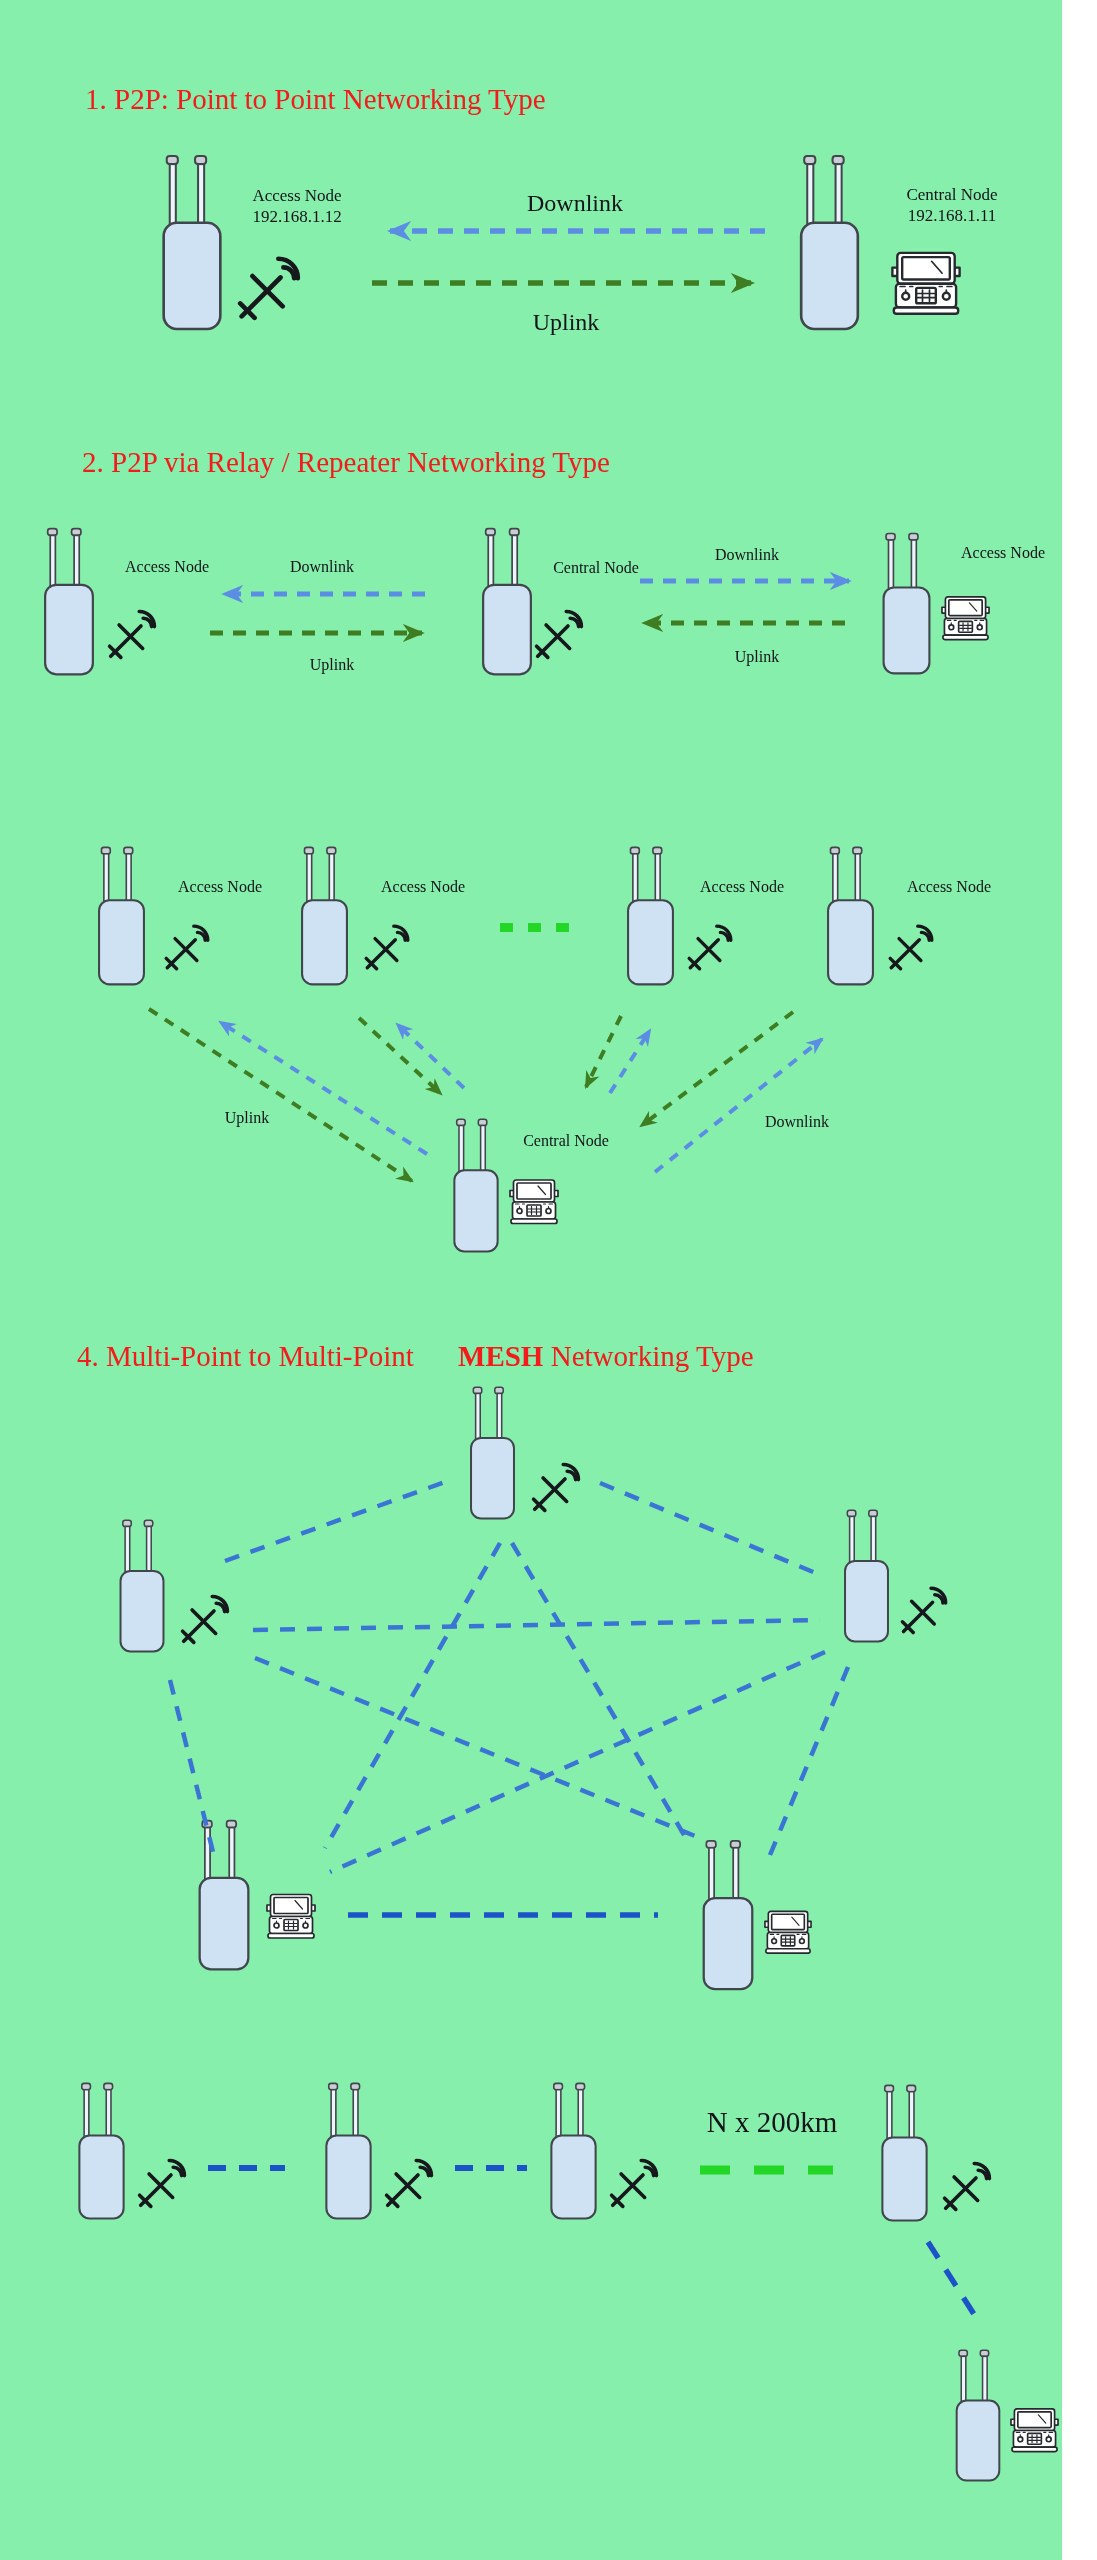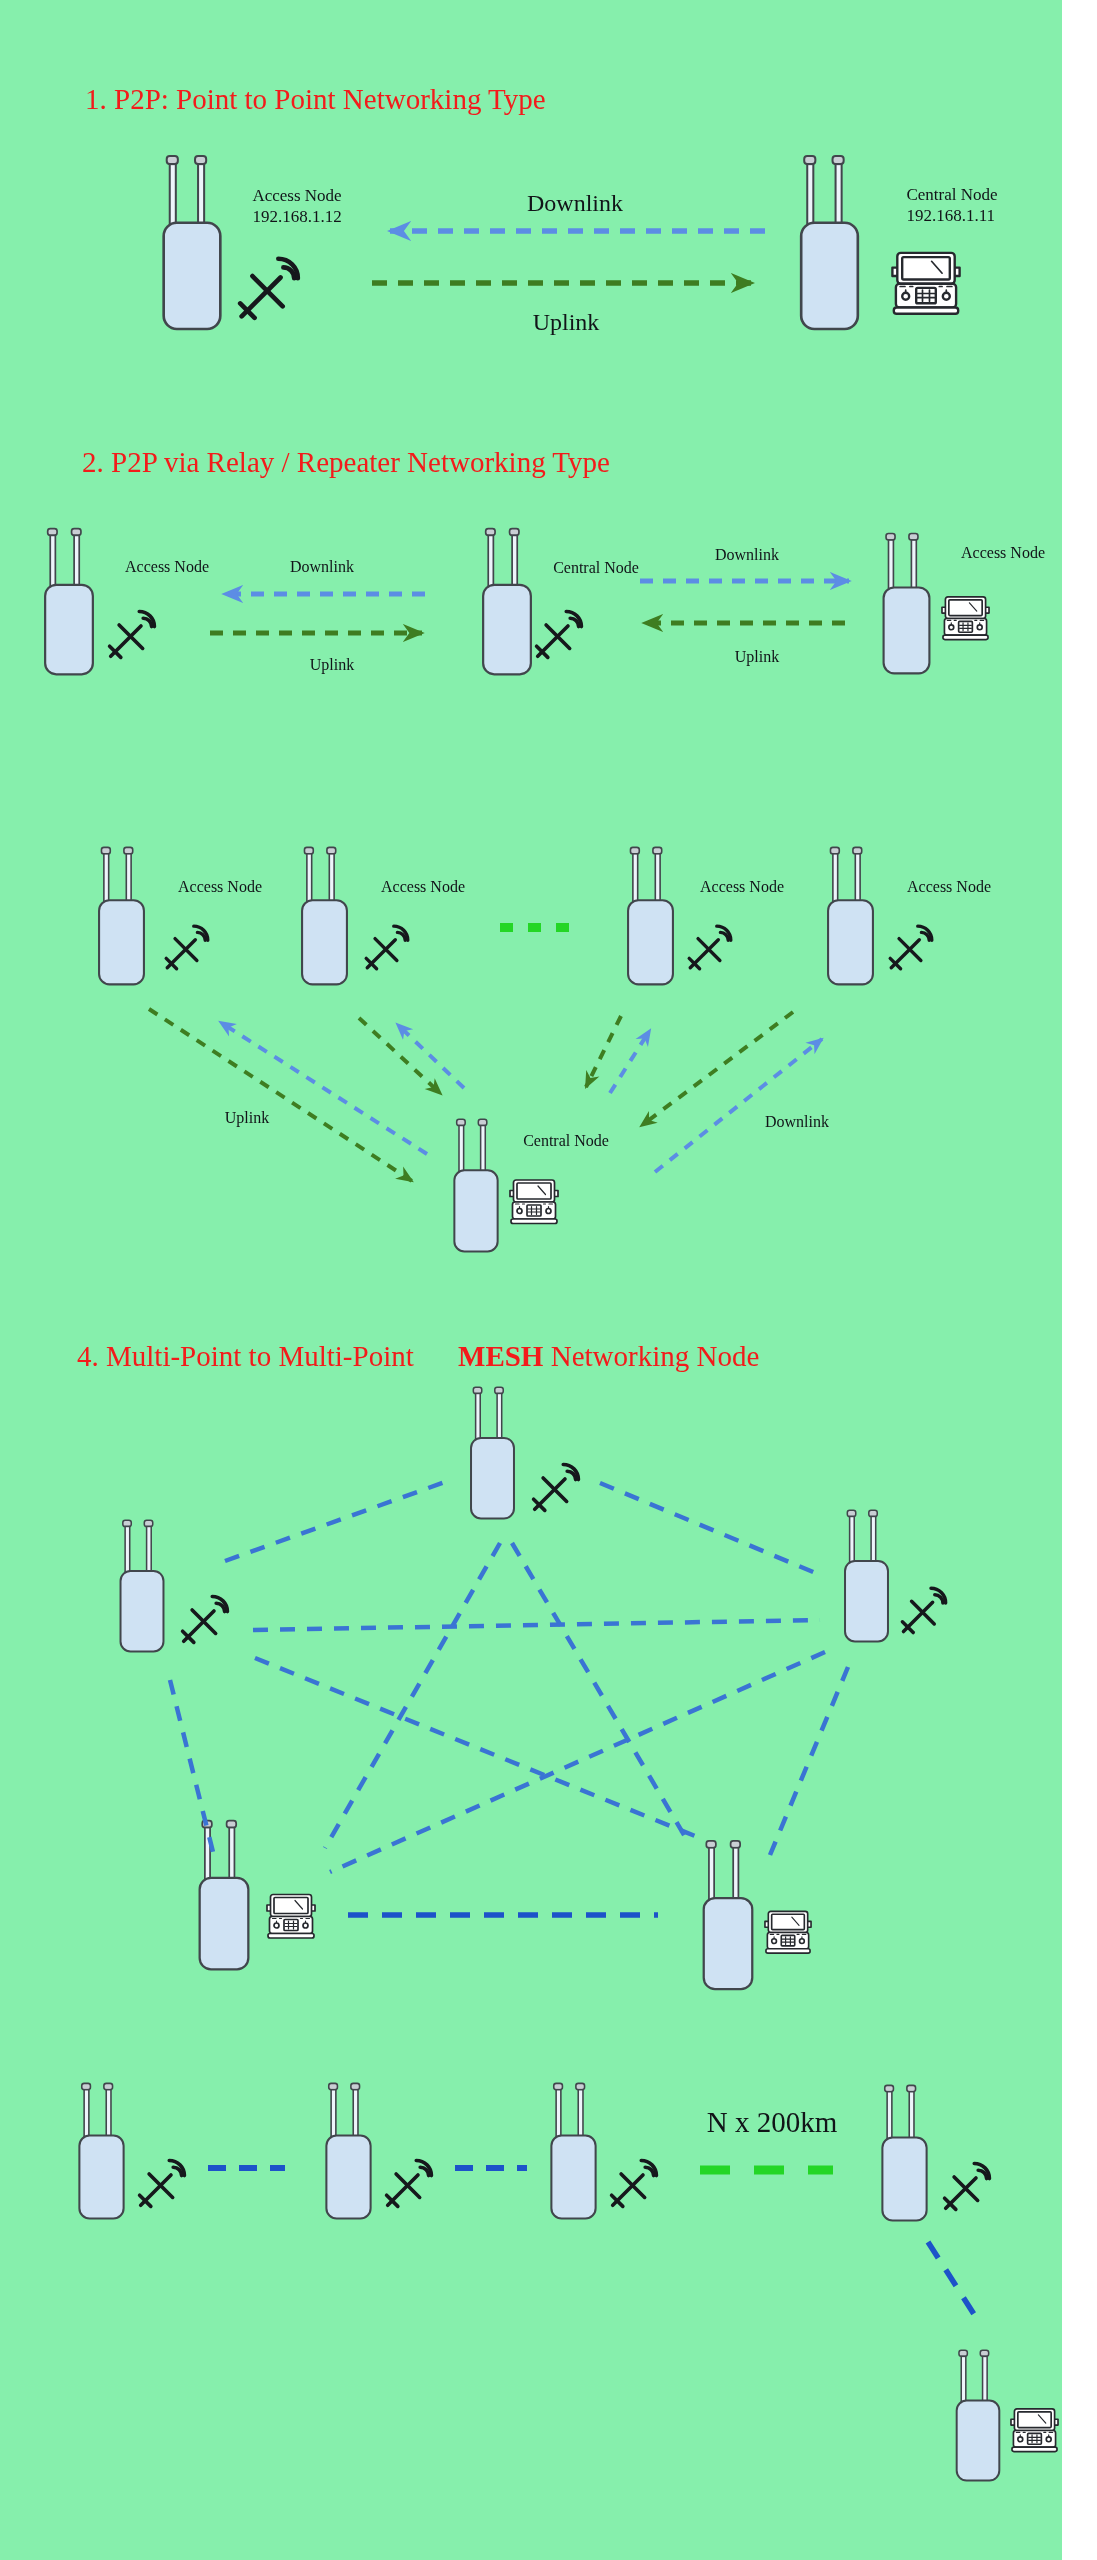--- a/index.html
+++ b/index.html
@@ -8,21 +8,21 @@
     font-family:Liberation Serif, serif;overflow:hidden;
   }
   svg.layer{position:absolute;left:0;top:0;}
   .sec-title{
     position:absolute;font-size:29px;color:var(--title_red);
     white-space:nowrap;letter-spacing:0;
   }
   .sec-title .bold{font-weight:bold;margin-left:37px;}
   .lbl{
     position:absolute;font-size:16px;color:#111418;transform:translateX(-50%);
-    text-align:left;white-space:nowrap;line-height:21px;
+    text-align:center;white-space:nowrap;line-height:21px;
   }
   .lbl-lg{font-size:24px;}
   .lbl-md{font-size:29px;}
   .lbl-s1{font-size:17px;}
   
   .ln{fill:none;}
   .ln-blue{stroke:var(--link_blue);}
   .ln-green{stroke:var(--link_green);}
   .ln-mesh{stroke:var(--mesh_blue);}
   .ln-dark{stroke:var(--mesh_dark);}
@@ -186,18 +186,18 @@
 
   <div class="lbl" style="left:220px;top:876px">Access Node</div>
   <div class="lbl" style="left:423px;top:876px">Access Node</div>
   <div class="lbl" style="left:742px;top:876px">Access Node</div>
   <div class="lbl" style="left:949px;top:876px">Access Node</div>
   <div class="lbl" style="left:247px;top:1107px">Uplink</div>
   <div class="lbl" style="left:566px;top:1130px">Central Node</div>
   <div class="lbl" style="left:797px;top:1111px">Downlink</div>
 
   <div class="sec-title" style="left:77px;top:1340px">
-    <span>4. Multi-Point to Multi-Point </span><span class="bold">MESH</span><span> Networking Node</span>
+    <span>4. Multi-Point to Multi-Point </span><span class="bold">MESH</span><span> Networking Type</span>
   </div>
 
   <div class="lbl lbl-md" style="left:772px;top:2112px">N x 200km</div>
 
 </div>
 
 </body></html>

